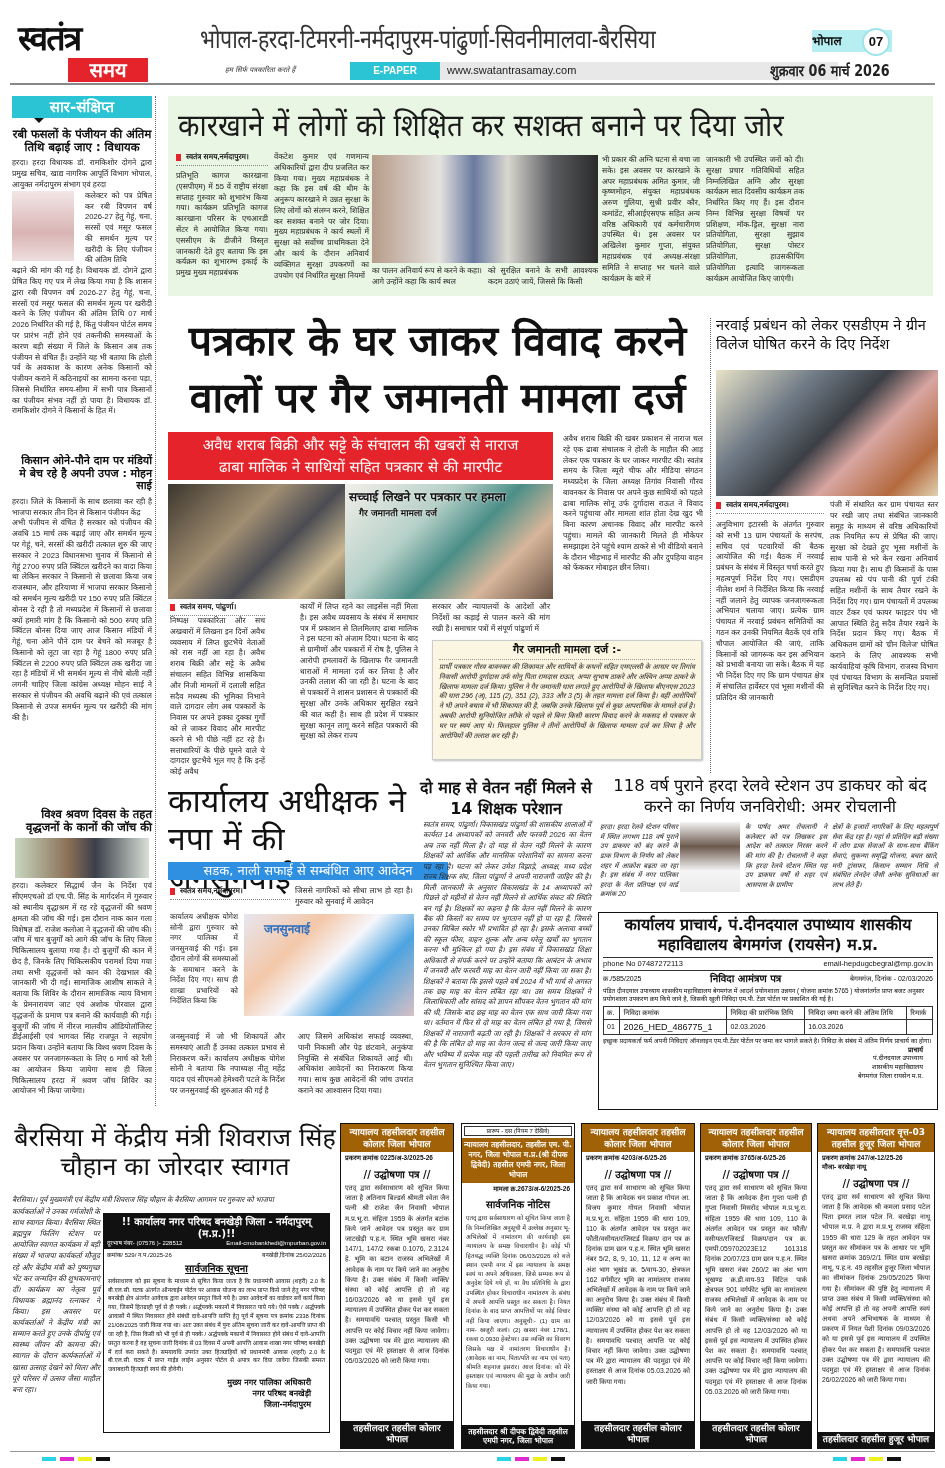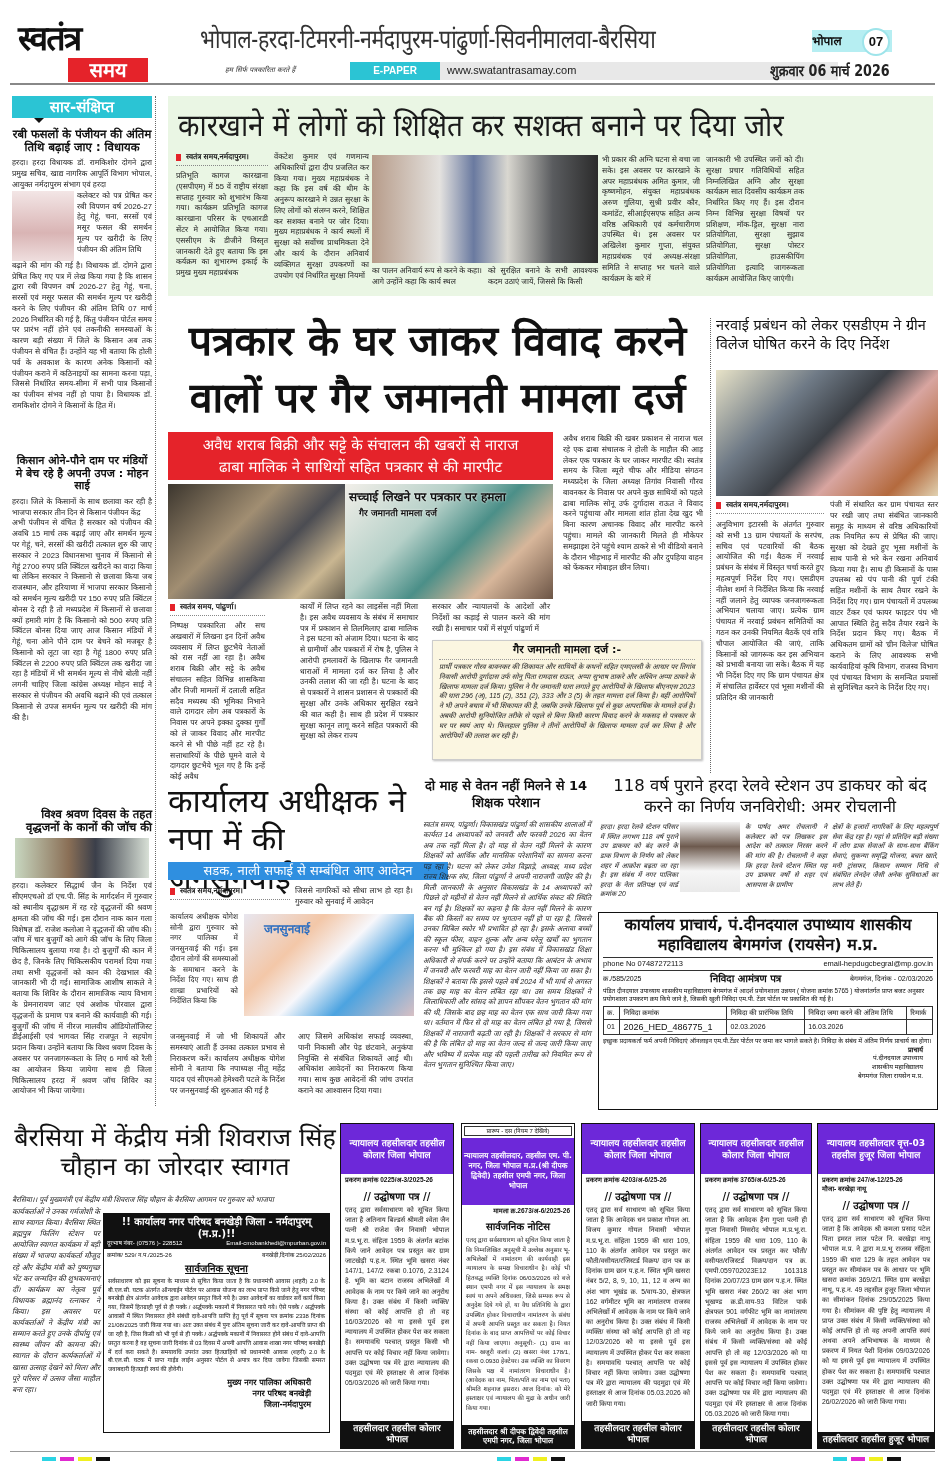--- a/index.html
+++ b/index.html
@@ -25,21 +25,21 @@
 .dateline::before{content:"";display:inline-block;width:5px;height:7px;background:#e5232a;margin-right:5px;vertical-align:middle}
 .photo{position:absolute;background:linear-gradient(135deg,#8a7a66,#c9b8a0 40%,#6d6a64 70%,#a39785)}
 .italic{font-style:italic}
 
 .sar-header{position:absolute;left:12px;top:96px;width:140px;height:22px;background:#2bc4d4;color:#fff;font:bold 15px "DejaVu Sans",sans-serif;text-align:center;line-height:22px}
 .sar-arrow{position:absolute;left:34px;top:118px;width:0;height:0;border-left:5px solid transparent;border-right:5px solid transparent;border-top:5px solid #111}
 
 .green-box{position:absolute;left:168px;top:96px;width:765px;height:200px;background:#eaf6e4}
 
 .notice{position:absolute;border:1.5px solid #111;background:#fff}
-.notice-head{background:#6d28d9;color:#fff;font:bold 9px "DejaVu Sans",sans-serif;text-align:center;line-height:1.35;padding:13px 2px}
+.notice-head{background:#a16207;color:#fff;font:bold 9px "DejaVu Sans",sans-serif;text-align:center;line-height:1.35;padding:2px 2px}
 .notice-foot{position:absolute;bottom:0;left:0;right:0;background:#111;color:#fff;font:bold 9px "DejaVu Sans",sans-serif;text-align:center;line-height:1.3;padding:2px 2px}
 .notice-case{font-size:6.5px;font-weight:bold;padding:2px 4px}
 .notice-title{font:bold 10px "DejaVu Sans",sans-serif;text-align:center;padding:2px 0}
 .notice-body{font-size:6.8px;line-height:1.5;padding:0 4px;text-align:justify;color:#222}
 .cmyk{position:absolute;top:1457px;height:4px;width:14px}
 table.tender{border-collapse:collapse;width:100%;font-size:7px}
 table.tender td,table.tender th{border:1px solid #333;padding:1px 3px;font-weight:normal;text-align:left}
 </style>
 </head>
 <body>
@@ -58,29 +58,29 @@
   <div class="mast-rule"></div>
 </div>
 
 <div class="sar-header">सार-संक्षिप्त</div>
 <div class="sar-arrow"></div>
 <div class="col-rule" style="left:155px;top:96px;height:1010px"></div>
 
 <div class="abs" style="left:12px;top:128px;width:140px">
   <div class="hl" style="font-size:11.5px;text-align:center;margin-bottom:4px">रबी फसलों के पंजीयन की अंतिम तिथि बढ़ाई जाए : विधायक</div>
   <div class="body-text">हरदा। हरदा विधायक डॉ. रामकिशोर दोगने द्वारा प्रमुख सचिव, खाद्य नागरिक आपूर्ति विभाग भोपाल, आयुक्त नर्मदापुरम संभाग एवं हरदा</div>
-  <div style="display:flex;gap:3px">
+  <div style="display:flex;gap:11px">
     <div class="photo" style="position:relative;width:62px;height:70px;flex:none;background:linear-gradient(180deg,#f3e6e6,#d9b4b4 60%,#efdede)"></div>
     <div class="body-text">कलेक्टर को पत्र प्रेषित कर रबी विपणन वर्ष 2026-27 हेतु गेहूं, चना, सरसों एवं मसूर फसल की समर्थन मूल्य पर खरीदी के लिए पंजीयन की अंतिम तिथि</div>
   </div>
   <div class="body-text">बढ़ाने की मांग की गई है। विधायक डॉ. दोगने द्वारा प्रेषित किए गए पत्र में लेख किया गया है कि शासन द्वारा रबी विपणन वर्ष 2026-27 हेतु गेहूं, चना, सरसों एवं मसूर फसल की समर्थन मूल्य पर खरीदी करने के लिए पंजीयन की अंतिम तिथि 07 मार्च 2026 निर्धारित की गई है, किंतु पंजीयन पोर्टल समय पर प्रारंभ नहीं होने एवं तकनीकी समस्याओं के कारण बड़ी संख्या में जिले के किसान अब तक पंजीयन से वंचित हैं। उन्होंने यह भी बताया कि होली पर्व के अवकाश के कारण अनेक किसानों को पंजीयन कराने में कठिनाइयों का सामना करना पड़ा, जिससे निर्धारित समय-सीमा में सभी पात्र किसानों का पंजीयन संभव नहीं हो पाया है। विधायक डॉ. रामकिशोर दोगने ने किसानों के हित में।</div>
 </div>
 
 <div class="abs" style="left:12px;top:455px;width:140px">
-  <div class="hl" style="font-size:11px;text-align:center;margin-bottom:4px">किसान ओने-पौने दाम पर मंडियों मे बेच रहे है अपनी उपज : मोहन साई</div>
+  <div class="hl" style="font-size:11px;text-align:right;margin-bottom:4px">किसान ओने-पौने दाम पर मंडियों मे बेच रहे है अपनी उपज : मोहन साई</div>
   <div class="body-text">हरदा। जिले के किसानों के साथ छलावा कर रही है भाजपा सरकार तीन दिन से किसान पंजीयन केंद्र</div>
   <div class="body-text">अभी पंजीयन से वंचित है सरकार को पंजीयन की अवधि 15 मार्च तक बढ़ाई जाए और समर्थन मूल्य पर गेहूं, चने, सरसों की खरीदी तत्काल शुरु की जाए सरकार ने 2023 विधानसभा चुनाव में किसानो से गेहूं 2700 रुपए प्रति क्विंटल खरीदने का वादा किया था लेकिन सरकार ने किसानो से छलावा किया जब राजस्थान, और हरियाणा में भाजपा सरकार किसानो को समर्थन मूल्य खरीदी पर 150 रुपए प्रति क्विंटल बोनस दे रही है तो मध्यप्रदेश में किसानों से छलावा क्यों हमारी मांग है कि किसानो को 500 रुपए प्रति क्विंटल बोनस दिया जाए आज किसान मंडियों में गेहूं, चना ओने पौने दाम पर बेचने को मजबूर है किसानो को लूटा जा रहा है गेहूं 1800 रुपए प्रति क्विंटल से 2200 रुपए प्रति क्विंटल तक खरीदा जा रहा है मंडियों में भी समर्थन मूल्य से नीचे बोली नहीं लगनी चाहिए जिला कांग्रेस अध्यक्ष मोहन साई ने सरकार से पंजीयन की अवधि बढ़ाने की एवं तत्काल किसानो से उपज समर्थन मूल्य पर खरीदी की मांग की है।</div>
 </div>
 
 <div class="abs" style="left:12px;top:808px;width:140px">
   <div class="hl" style="font-size:11.5px;text-align:right;margin-bottom:4px">विश्व श्रवण दिवस के तहत वृद्धजनों के कानों की जॉच की</div>
   <div class="photo" style="position:relative;width:134px;height:40px;margin:0 auto 3px;background:linear-gradient(90deg,#c8d7c0,#8a6f56 40%,#3b3f4a 60%,#d8e0d6)"></div>
   <div class="body-text">हरदा। कलेक्टर सिद्धार्थ जैन के निर्देश एवं सीएमएचओ डॉ एच.पी. सिंह के मार्गदर्शन में गुरुवार को स्थानीय वृद्धाश्रम में रह रहे वृद्धजनों की श्रवण क्षमता की जॉच की गई। इस दौरान नाक कान गला विशेषज्ञ डॉ. राजेश कलोआ ने वृद्धजनों की जॉच की। जॉच में चार बुजुर्गों को आगे की जॉच के लिए जिला चिकित्सालय बुलाया गया है। दो बुजुर्गों की कान में छेद है, जिनके लिए चिकित्सकीय परामर्श दिया गया तथा सभी वृद्धजनों को कान की देखभाल की जानकारी भी दी गई। सामाजिक आशीष साकले ने बताया कि शिविर के दौरान सामाजिक न्याय विभाग के प्रेमनारायण जाट एवं अशोक पोरवाल द्वारा वृद्धजनों के प्रमाण पत्र बनाने की कार्यवाही की गई। बुजुर्गों की जॉच में नीरज मालवीय ऑडियोलॉजिस्ट डीईआईसी एवं भागवत सिंह राजपूत ने सहयोग प्रदान किया। उन्होंने बताया कि विश्व श्रवण दिवस के अवसर पर जनजागरूकता के लिए 6 मार्च को रैली का आयोजन किया जायेगा साथ ही जिला चिकित्सालय हरदा में श्रवण जॉच शिविर का आयोजन भी किया जायेगा।</div>
 </div>
 
@@ -103,21 +103,21 @@
   <div>अवैध शराब बिक्री और सट्टे के संचालन की खबरों से नाराज</div>
   <div>ढाबा मालिक ने साथियों सहित पत्रकार से की मारपीट</div>
 </div>
 <div class="photo" style="left:168px;top:484px;width:207px;height:115px;background:linear-gradient(135deg,#3c362e,#a18e72 35%,#4b4c52 55%,#c9b691 75%,#2e2c29)"></div>
 <div class="photo" style="left:345px;top:484px;width:208px;height:115px;background:linear-gradient(135deg,#f2efe9,#b5d0c8 35%,#4b8f88 55%,#d7b69a 75%,#6c5546)">
   <div style="position:absolute;left:4px;top:4px;font:bold 12px 'DejaVu Sans',sans-serif;color:#111;text-shadow:0 0 2px #fff">सच्चाई लिखने पर पत्रकार पर हमला</div>
   <div style="position:absolute;left:14px;top:22px;font:bold 9px 'DejaVu Sans',sans-serif;color:#111;text-shadow:0 0 2px #fff">गैर जमानती मामला दर्ज</div>
 </div>
 <div class="abs body-text" style="left:563px;top:434px;width:140px">अवैध शराब बिक्री की खबर प्रकाशन से नाराज चल रहे एक ढाबा संचालक ने होली के माहौल की आड़ लेकर एक पत्रकार के घर जाकर मारपीट की। स्वतंत्र समय के जिला ब्यूरो चीफ और मीडिया संगठन मध्यप्रदेश के जिला अध्यक्ष तिगांव निवासी गौरव बावनकर के निवास पर अपने कुछ साथियों को पहले ढाबा मालिक सोनू उर्फ दुर्गादास राऊत ने विवाद करने पहुंचाया और मामला शांत होता देख खुद भी बिना कारण अचानक विवाद और मारपीट करने पहुंचा। मामले की जानकारी मिलते ही मौकेपर समझाइश देने पहुंचे श्याम ठाकरे से भी वीडियो बनाने के दौरान भीड़भाड़ में मारपीट की और दुपहिया वाहन को फेंककर मोबाइल छीन लिया।</div>
 <div class="abs" style="left:170px;top:602px;width:95px">
-  <div class="dateline" style="font-size:7.5px;border-bottom:1px dotted #888;padding-bottom:3px;margin-bottom:5px">स्वतंत्र समय, पांढुर्णा।</div>
+  <div class="dateline" style="font-size:7.5px;border-bottom:1px dotted #888;padding-bottom:3px;">स्वतंत्र समय, पांढुर्णा।</div>
   <div class="body-text">निष्पक्ष पत्रकारिता और सच अखबारों में लिखना इन दिनों अवैध व्यवसाय में लिप्त छुटभैये नेताओं को रास नहीं आ रहा है। अवैध शराब बिक्री और सट्टे के अवैध संचालन सहित विभिन्न शासकिया और निजी मामलों में दलाली सहित सदैव मध्यस्थ की भूमिका निभाने वाले दागदार लोग अब पत्रकारों के निवास पर अपने इक्का दुक्का गुर्गों को ले जाकर विवाद और मारपीट करने से भी पीछे नहीं हट रहे है। सत्ताधारियों के पीछे घूमने वाले ये दागदार छुटभैये भूल गए है कि इन्हें कोई अवैध</div>
 </div>
 <div class="abs body-text" style="left:300px;top:602px;width:118px">कार्यों में लिप्त रहने का लाइसेंस नहीं मिला है। इस अवैध व्यवसाय के संबंध में समाचार पत्र में प्रकाशन से तिलमिलाए ढाबा मालिक ने इस घटना को अंजाम दिया। घटना के बाद से ग्रामीणों और पत्रकारों में रोष है, पुलिस ने आरोपी हमलावरों के खिलाफ गैर जमानती धाराओं में मामला दर्ज कर लिया है और उनकी तलाश की जा रही है। घटना के बाद से पत्रकारों ने शासन प्रशासन से पत्रकारों की सुरक्षा और उनके अधिकार सुरक्षित रखने की बात कही है। साथ ही प्रदेश में पत्रकार सुरक्षा कानून लागू करने सहित पत्रकारों की सुरक्षा को लेकर राज्य</div>
 <div class="abs body-text" style="left:432px;top:602px;width:118px">सरकार और न्यायालयों के आदेशों और निर्देशों का कड़ाई से पालन करने की मांग रखी है। समाचार पत्रों में संपूर्ण पांढुर्णा में</div>
 <div class="abs" style="left:432px;top:640px;width:270px;height:120px;background:#fbf6e1;border:1px solid #ccc;box-shadow:1px 1px 2px #bbb;padding:3px 6px">
   <div class="hl" style="font-size:11px;text-align:center;border-bottom:1px dotted #999;padding-bottom:2px;margin-bottom:2px">गैर जमानती मामला दर्ज :-</div>
   <div class="body-text italic" style="font-size:7px">प्रार्थी पत्रकार गौरव बावनकर की शिकायत और साथियों के कथनों सहित एमएलसी के आधार पर तिगांव निवासी आरोपी दुर्गादास उर्फ सोनू पिता रामदास राऊत, अप्पा सुभाष ठाकरे और अश्विन अप्पा ठाकरे के खिलाफ मामला दर्ज किया। पुलिस ने गैर जमानती धारा लगाते हुए आरोपियों के खिलाफ बीएनएस 2023 की धारा 296 (अ), 115 (2), 351 (2), 333 और 3 (5) के तहत मामला दर्ज किया है। वहीं आरोपियों ने भी अपने बचाव में भी शिकायत की है, जबकि उनके खिलाफ पूर्व से कुछ आपराधिक के मामले दर्ज है। अबकी आरोपी सुनियोजित तरीके से पहले से बिना किसी कारण विवाद करने के मकसद से पत्रकार के घर पर स्वयं आए थे। फिलहाल पुलिस ने तीनों आरोपियों के खिलाफ मामला दर्ज कर लिया है और आरोपियों की तलाश कर रही है।</div>
 </div>
 <div class="col-rule" style="left:710px;top:318px;height:455px"></div>
 
@@ -136,21 +136,21 @@
 <div class="abs" style="left:168px;top:862px;width:280px;height:18px;background:#2f8fe0;color:#fff;font:13px 'DejaVu Sans',sans-serif;text-align:center;line-height:18px">सडक, नाली सफाई से सम्बंधित आए आवेदन</div>
 <div class="abs dateline" style="left:170px;top:886px;width:120px;font-size:7.5px;border-bottom:1px dotted #888;padding-bottom:3px">स्वतंत्र समय,नर्मदापुरम।</div>
 <div class="abs body-text" style="left:295px;top:886px;width:118px">जिससे नागरिकों को सीधा लाभ हो रहा है। गुरुवार को सुनवाई में आवेदन</div>
 <div class="abs body-text" style="left:170px;top:912px;width:68px;font-size:7.4px">कार्यालय अधीक्षक योगेश सोनी द्वारा गुरुवार को नगर पालिका में जनसुनवाई की गई। इस दौरान लोगों की समस्याओं के समाधान करने के निर्देश दिए गए। साथ ही शाखा प्रभारियों को निर्देशित किया कि</div>
 <div class="photo" style="left:244px;top:914px;width:170px;height:102px;background:linear-gradient(135deg,#e8e6ef,#f3c7a8 30%,#f7f7fb 50%,#4ca3e0 70%,#d8c0c4)">
   <div style="position:absolute;left:20px;top:6px;font:bold 12px 'DejaVu Sans',sans-serif;color:#2f6fc0">जनसुनवाई</div>
 </div>
 <div class="abs body-text" style="left:170px;top:1032px;width:115px">जनसुनवाई में जो भी शिकायतें और समस्याएं आती हैं उनका तत्काल प्रभाव से निराकरण करें। कार्यालय अधीक्षक योगेश सोनी ने बताया कि नपाध्यक्ष नीतू महेंद्र यादव एवं सीएमओ हेमेश्वरी पटले के निर्देश पर जनसुनवाई की शुरुआत की गई है</div>
 <div class="abs body-text" style="left:298px;top:1032px;width:115px">आए जिसमे अधिकांश सफाई व्यवस्था, पानी निकासी और पेड़ छंटवाने, अनुकंपा नियुक्ति से संबंधित शिकायतें आई थी। अधिकांश आवेदनों का निराकरण किया गया। साथ कुछ आवेदनों की जांच उपरांत कराने का आश्वासन दिया गया।</div>
 
-<div class="abs hl" style="left:420px;top:778px;width:172px;font-size:13px;text-align:center;line-height:1.3">दो माह से वेतन नहीं मिलने से 14 शिक्षक परेशान</div>
+<div class="abs hl" style="left:420px;top:778px;width:172px;font-size:16px;text-align:center;line-height:1.3">दो माह से वेतन नहीं मिलने से 14 शिक्षक परेशान</div>
 <div class="abs body-text italic" style="left:423px;top:820px;width:168px;font-size:7.2px;line-height:1.45">स्वतंत्र समय, पांढुर्णा। विकासखंड पांढुर्णा की शासकीय शालाओं में कार्यरत 14 अध्यापकों को जनवरी और फरवरी 2026 का वेतन अब तक नहीं मिला है। दो माह से वेतन नहीं मिलने के कारण शिक्षकों को आर्थिक और मानसिक परेशानियों का सामना करना पड़ रहा है। घटना को लेकर उमेश विझाड़े, अध्यक्ष, मध्य प्रदेश राज्य शिक्षक संघ, जिला पांढुर्णा ने अपनी नाराजगी जाहिर की है। मिली जानकारी के अनुसार विकासखंड के 14 अध्यापकों को पिछले दो महीनों से वेतन नहीं मिलने से आर्थिक संकट की स्थिति बन गई है। शिक्षकों का कहना है कि वेतन नहीं मिलने के कारण बैंक की किस्तों का समय पर भुगतान नहीं हो पा रहा है, जिससे उनका सिबिल स्कोर भी प्रभावित हो रहा है। इसके अलावा बच्चों की स्कूल फीस, वाहन शुल्क और अन्य घरेलू खर्चों का भुगतान करना भी मुश्किल हो गया है। इस संबंध में विकासखंड शिक्षा अधिकारी से संपर्क करने पर उन्होंने बताया कि आबंटन के अभाव में जनवरी और फरवरी माह का वेतन जारी नहीं किया जा सका है। शिक्षकों ने बताया कि इससे पहले वर्ष 2024 में भी मार्च से अगस्त तक छह माह का वेतन लंबित रहा था। उस समय शिक्षकों ने जिलाधिकारी और सांसद को ज्ञापन सौंपकर वेतन भुगतान की मांग की थी, जिसके बाद छह माह का वेतन एक साथ जारी किया गया था। वर्तमान में फिर से दो माह का वेतन लंबित हो गया है, जिससे शिक्षकों में नाराजगी बढ़ती जा रही है। शिक्षकों ने सरकार से मांग की है कि लंबित दो माह का वेतन जल्द से जल्द जारी किया जाए और भविष्य में प्रत्येक माह की पहली तारीख को नियमित रूप से वेतन भुगतान सुनिश्चित किया जाए।</div>
 
 <div class="abs hl" style="left:600px;top:775px;width:340px;font-size:16.5px;font-weight:normal;line-height:1.3;text-align:center">118 वर्ष पुराने हरदा रेलवे स्टेशन उप डाकघर को बंद करने का निर्णय जनविरोधी: अमर रोचलानी</div>
 <div class="abs body-text italic" style="left:600px;top:822px;width:78px;font-size:6.8px">हरदा। हरदा रेलवे स्टेशन परिसर में स्थित लगभग 118 वर्ष पुराने उप डाकघर को बंद करने के डाक विभाग के निर्णय को लेकर शहर में आक्रोश बढ़ता जा रहा है। इस संबंध में नगर पालिका हरदा के नेता प्रतिपक्ष एवं वार्ड क्रमांक 20</div>
 <div class="photo" style="left:680px;top:822px;width:60px;height:70px;background:linear-gradient(180deg,#f3f3f3,#6d5a4e 35%,#f6f6f6 70%,#eaeaea)"></div>
 <div class="abs body-text italic" style="left:745px;top:822px;width:82px;font-size:6.8px">के पार्षद अमर रोचलानी ने कलेक्टर को पत्र लिखकर इस आदेश को तत्काल निरस्त करने की मांग की है। रोचलानी ने कहा कि हरदा रेलवे स्टेशन स्थित यह उप डाकघर वर्षों से शहर एवं आसपास के ग्रामीण</div>
 <div class="abs body-text italic" style="left:832px;top:822px;width:106px;font-size:6.8px">क्षेत्रों के हजारों नागरिकों के लिए महत्वपूर्ण सेवा केंद्र रहा है। यहां से प्रतिदिन बड़ी संख्या में लोग डाक सेवाओं के साथ-साथ बैंकिंग सेवाएं, सुकन्या समृद्धि योजना, बचत खाते, मनी ट्रांसफर, किसान सम्मान निधि से संबंधित लेनदेन जैसी अनेक सुविधाओं का लाभ लेते हैं।</div>
 
 <div class="notice" style="left:598px;top:912px;width:340px;height:198px;padding:2px 4px">
   <div class="hl" style="font-size:16px;text-align:center;line-height:1.25">कार्यालय प्राचार्य, पं.दीनदयाल उपाध्याय शासकीय</div>

